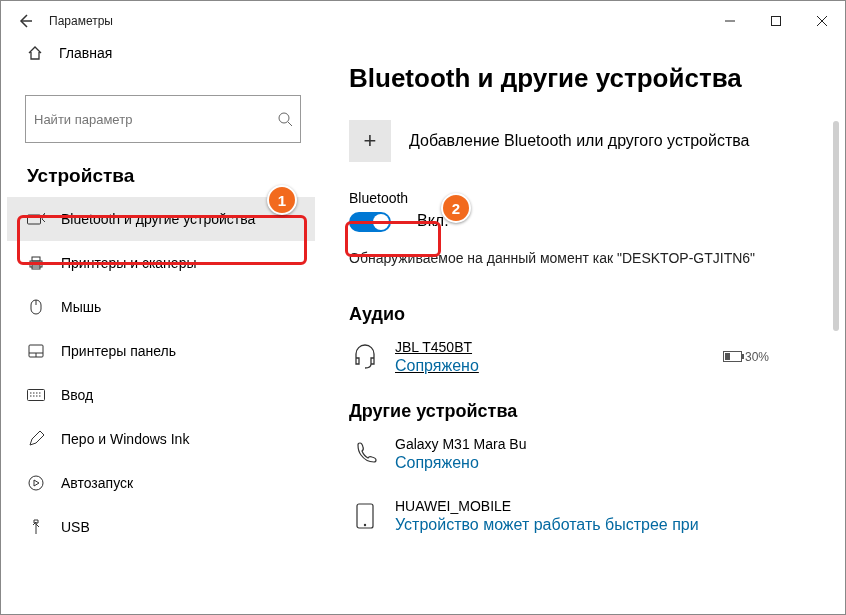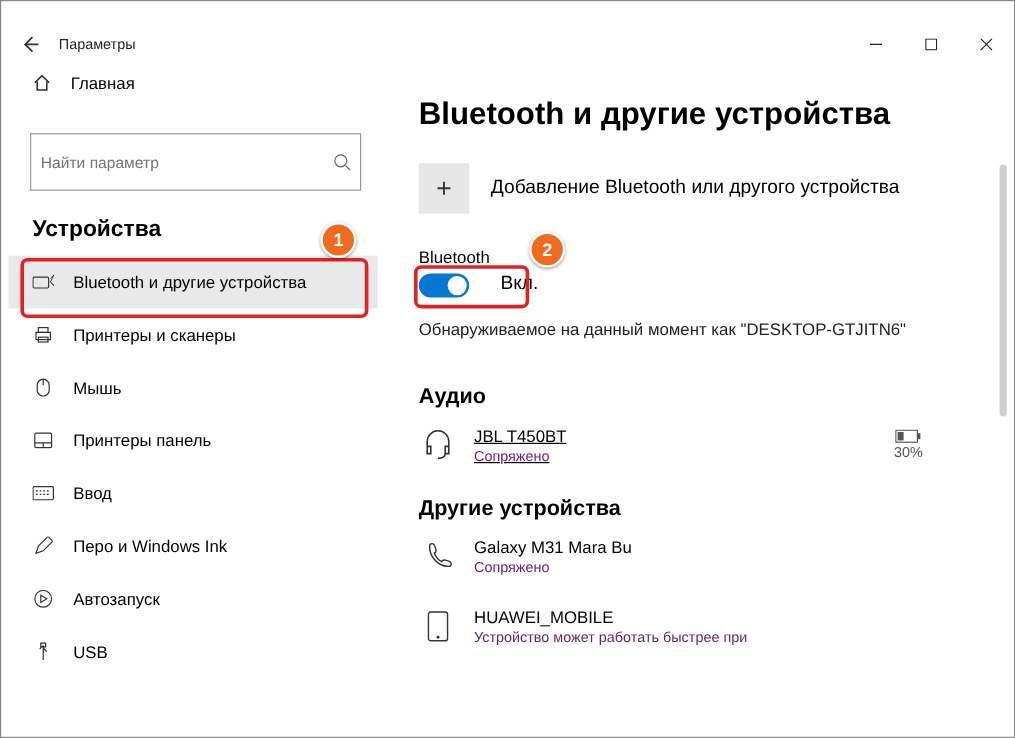--- a/index.html
+++ b/index.html
@@ -1,18 +1,18 @@
 <!DOCTYPE html>
 <html><head>
 <meta charset="utf-8">
 <style>
   * { box-sizing: border-box; margin: 0; padding: 0; font-family: "Segoe UI", Tahoma, sans-serif; }
   body { background: #fff; width: 846px; height: 615px; overflow: hidden; border: 1px solid #888; position: relative; }
 
-  .titlebar { display: flex; align-items: center; height: 40px; margin-top: 16px; }
+  .titlebar { display: flex; align-items: center; height: 40px; }
   .back-btn { width: 48px; height: 40px; display:flex; align-items:center; justify-content:center; color:#333; }
   .title { font-size: 12px; color:#222; flex:1; }
   .win-ctrl { display:flex; }
   .win-ctrl .ctrl { width:46px; height:30px; display:flex; align-items:center; justify-content:center; }
   .win-ctrl svg { stroke:#222; stroke-width:1; }
 
   .layout { display:flex; height: calc(100% - 40px); }
   .sidebar { width: 320px; padding: 0 6px; position:relative; }
   .home-row { display:flex; align-items:flex-start; height:40px; padding-left:20px; gap:16px; font-size:14px; margin-top:4px; }
   .search { margin: 10px 14px 16px 18px; border:1px solid #999; height:48px; display:flex; align-items:center; padding:0 8px; }
@@ -28,22 +28,22 @@
   .plus-box { width:42px; height:42px; background:#e6e6e6; display:flex; align-items:center; justify-content:center; font-size:22px; color:#333; }
   .sub-label { font-size:14px; margin-bottom:6px; }
   .toggle-row { display:flex; align-items:flex-start; gap:26px; margin-bottom:18px; }
   .toggle { width:42px; height:20px; background:#0078d4; border-radius:10px; position:relative; }
   .toggle .knob { position:absolute; right:2px; top:2px; width:16px; height:16px; background:#fff; border-radius:50%; }
   .discover { font-size:14px; color:#222; margin-bottom:38px; }
   h2 { font-size:18px; font-weight:600; margin:0 0 14px; }
   .device { display:flex; align-items:center; gap:14px; margin-bottom:26px; }
   .dev-icon { width:32px; display:flex; justify-content:center; }
   .dev-text .name { font-size:14px; }
-  .dev-text .status { font-size:12px; color:#701a75; margin-top:2px; }
-  .battery { position:absolute; right:56px; display:flex; flex-direction:column; align-items:center; font-size:12px; color:#555; }
+  .dev-text .status { font-size:16px; color:#0369a1; margin-top:2px; }
+  .battery { position:absolute; right:56px; display:flex; flex-direction:row; align-items:center; font-size:12px; color:#555; }
 
   .scrollbar { position:absolute; right:6px; top:80px; width:6px; height:210px; background:#cfcfcf; border-radius:3px; }
 
   .highlight-red { position:absolute; border:3px solid #e62020; border-radius:6px; pointer-events:none; }
   .badge { position:absolute; width:30px; height:30px; border-radius:50%; background:#f26a1e; border:2px solid #fff; box-shadow:0 1px 3px rgba(0,0,0,.4); color:#fff; font-weight:700; display:flex; align-items:center; justify-content:center; font-size:15px; }
 </style>
 </head>
 <body>
 
 <div class="titlebar">

